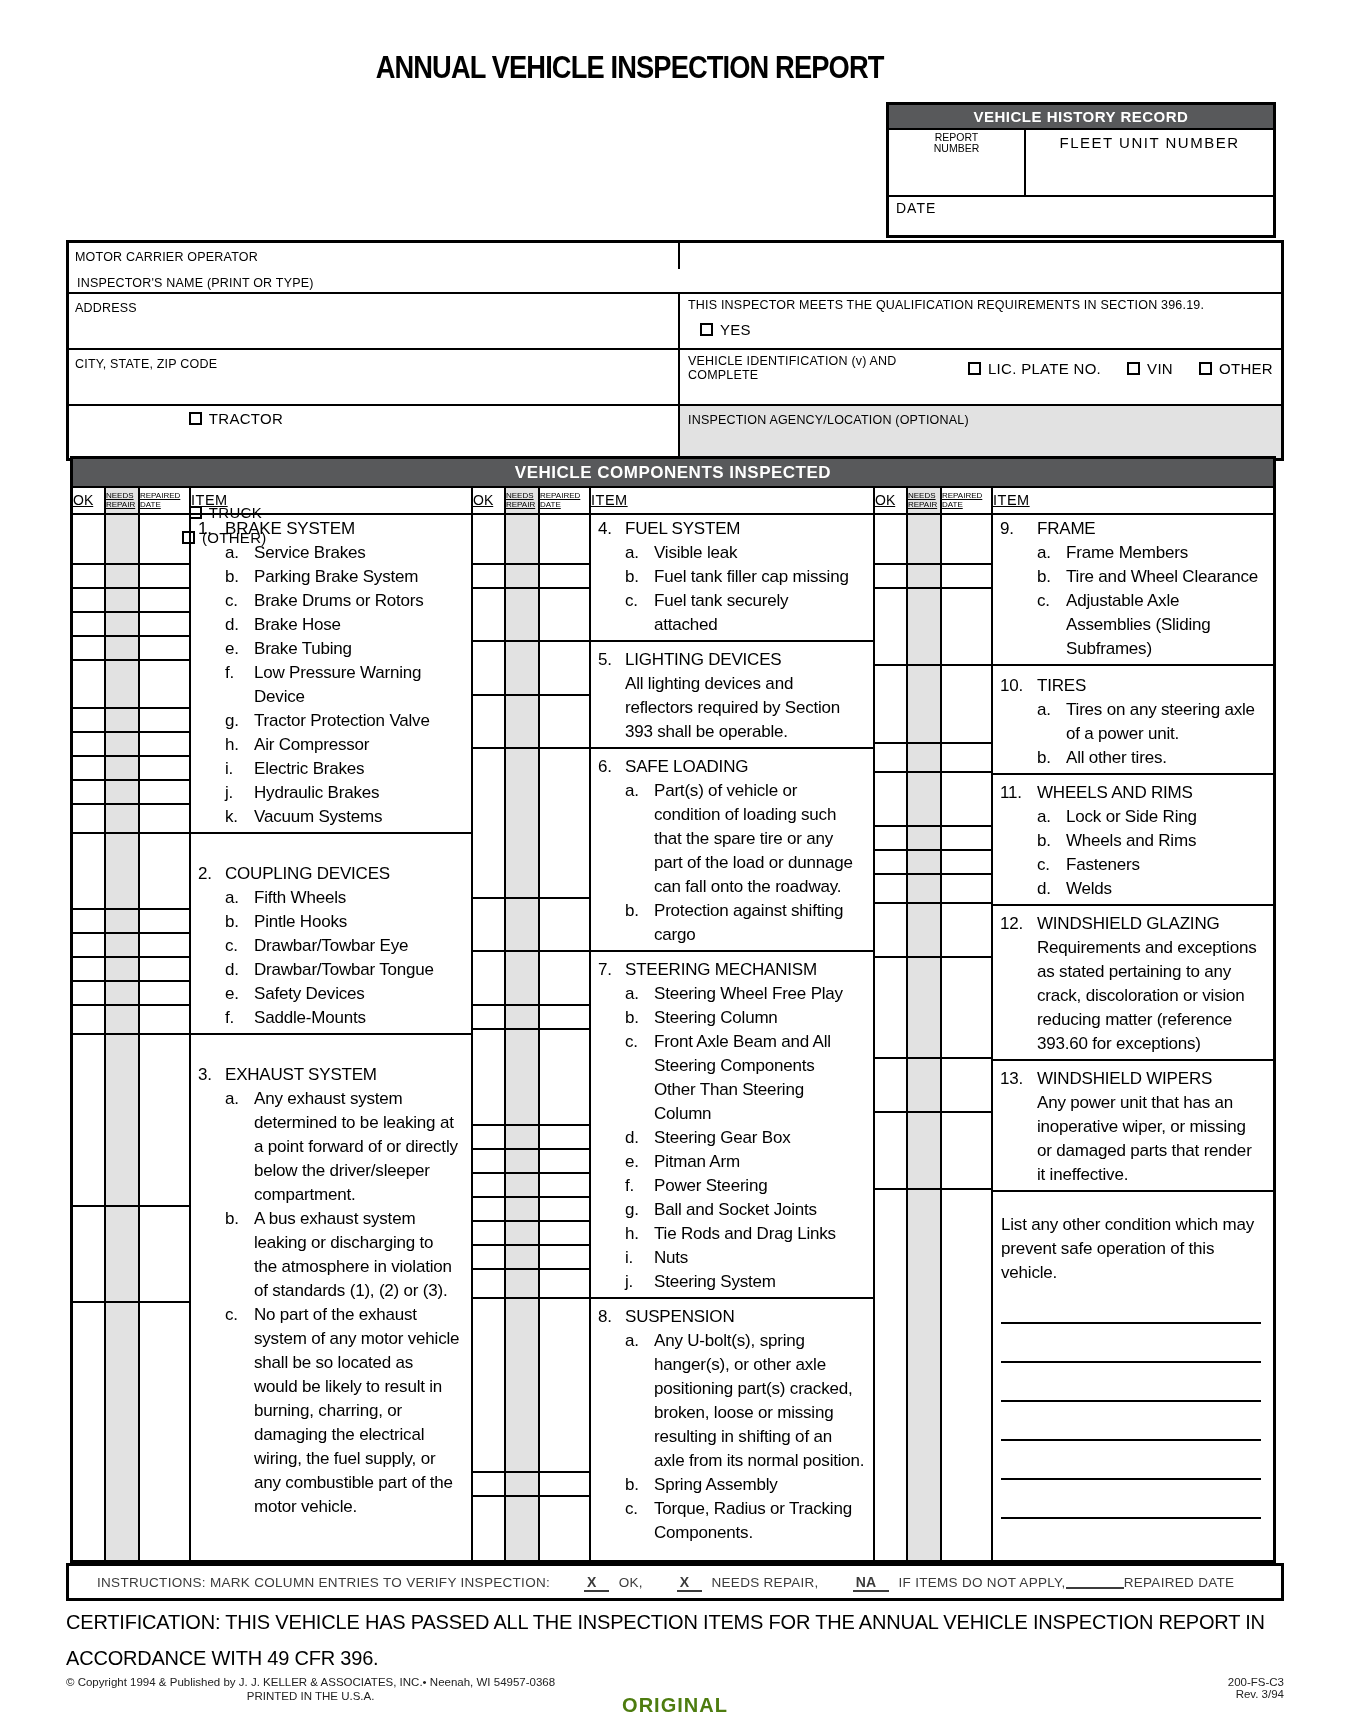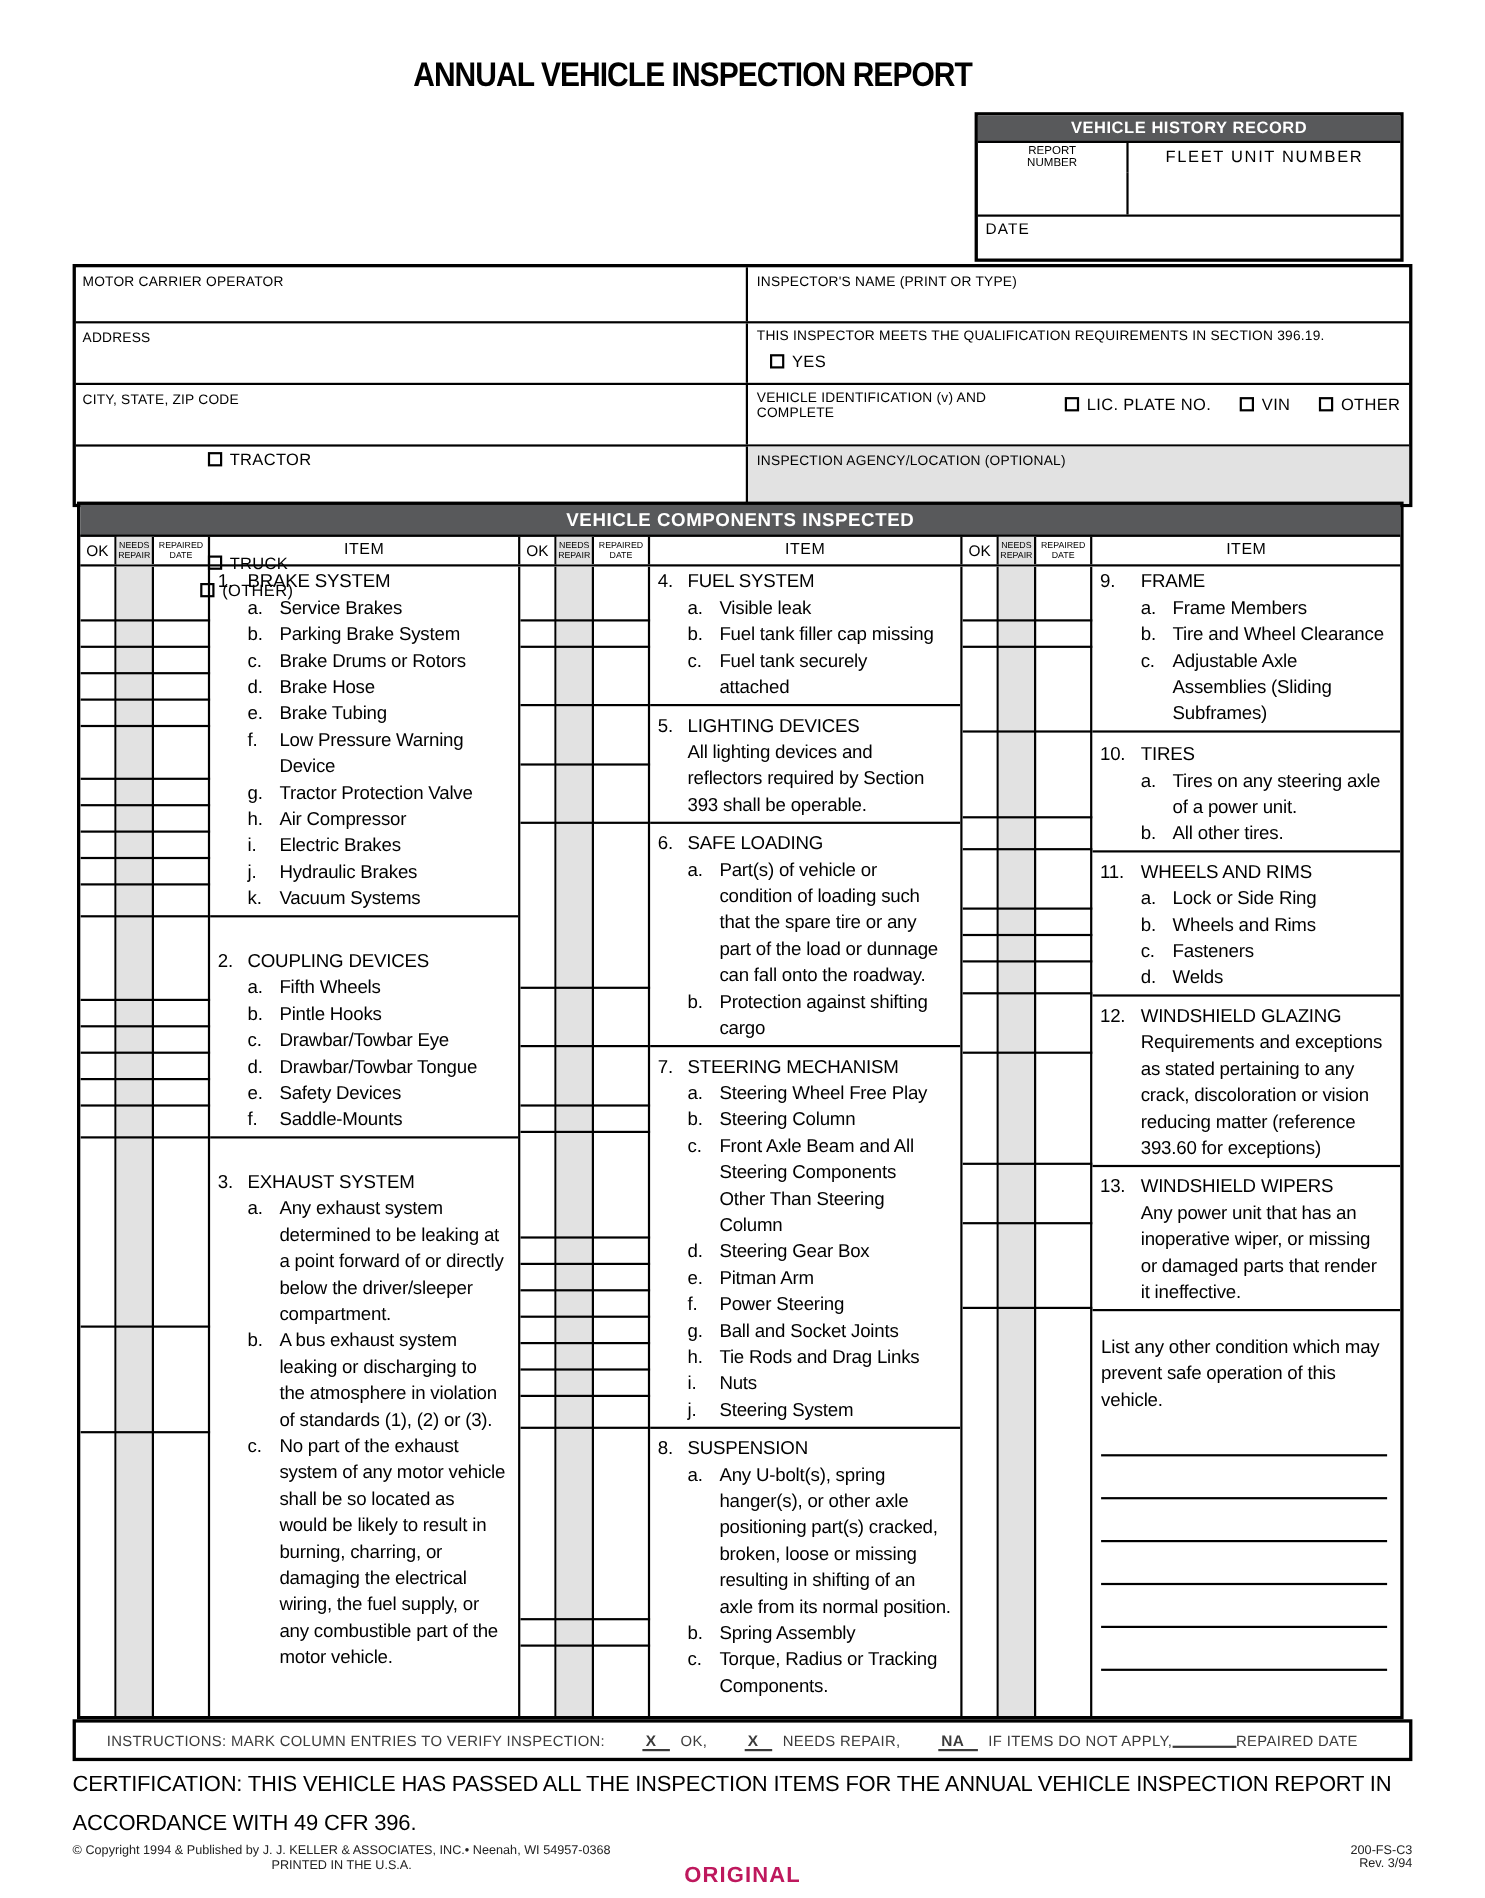--- a/index.html
+++ b/index.html
@@ -25,41 +25,41 @@
   .h-empty { height:38px; }
   .h-date { height:40px; border-top:2.5px solid #000; font-size:14px; padding:3px 0 0 7px; letter-spacing:1px; }
 
   
   .info { position:absolute; top:240px; left:66px; width:1218px; border:3px solid #000; }
   .i-row { display:flex; border-bottom:2.5px solid #000; }
   .i-row:last-child { border-bottom:none; }
   .i-left { width:611px; border-right:2.5px solid #000; padding:4px 6px; }
   .i-right { flex:1; padding:4px 8px; }
   .lbl { font-size:12.5px; letter-spacing:0.2px; }
-  .r1 { height:51px; } .r2 { height:56px; } .r3 { height:56px; } .r4 { height:52px; }
+  .r1 { height:51px;flex-direction:column; } .r2 { height:56px; } .r3 { height:56px; } .r4 { height:52px; }
   .cb { display:inline-block; width:13px; height:13px; border:2.5px solid #000;
         vertical-align:-1px; margin-right:7px; background:#fff; }
   .opt { font-size:15px; letter-spacing:0.3px; white-space:nowrap; }
   .yes-line { margin:9px 0 0 12px; }
   .idline { display:flex; align-items:center; gap:8px; }
   .idline .opts { margin-left:28px; display:flex; gap:26px;justify-content:space-between; }
   .typeline { display:flex; align-items:center; gap:14px; }
   .typeline .opts { display:flex; gap:30px; margin-left:8px;flex-direction:column; }
   .other-line { margin:8px 0 0 107px; }
   .gray { background:#e2e2e2; }
 
   
   .comp { position:absolute; top:456px; left:70px; width:1206px; border:3px solid #000; }
   .c-bar { height:29px; background:#58595b; border-bottom:2px solid #000; color:#fff;
            font-size:17px; font-weight:bold; text-align:center; line-height:27px; letter-spacing:0.5px; }
   .c-colhdr { display:flex; border-bottom:2.5px solid #000; height:27px; }
   .colhdr-group { display:flex; }
   .g1w { width:398px; } .g2w { width:402px; } .g3w { flex:1; }
   .gl { border-left:2.5px solid #000; }
-  .ch { border-right:2px solid #000; text-align:center; }
+  .ch { border-right:2px solid #000; text-align:left;text-decoration:underline; }
   .ch-ok { width:33px; font-size:14px; line-height:25px; }
   .ch-nr { width:34px; font-size:8px; line-height:8.5px; padding-top:4px; background:#e2e2e2; }
   .ch-rd { width:51px; font-size:8px; line-height:8.5px; padding-top:4px; }
   .ch-item { flex:1; font-size:14.5px; line-height:25px; letter-spacing:0.5px; border-right:none; }
   .c-body { display:flex; height:1045px; overflow:hidden; }
   .group { display:flex; overflow:hidden; }
   .checkcols { width:118px; position:relative; flex:0 0 118px; }
   .vc { position:absolute; top:0; bottom:0; }
   .vc-ok { left:0; width:33px; border-right:2px solid #000; }
   .vc-nr { left:33px; width:34px; border-right:2px solid #000; background:#e2e2e2; }
@@ -91,21 +91,21 @@
   .mk { font-weight:bold; font-size:14px; border-bottom:2.5px solid #3b3b3b;
         padding:0 12px 0 3px; margin:0 10px 3px 34px; }
   .blankline { display:inline-block; width:58px; border-bottom:2px solid #3b3b3b; height:14px; }
 
   
   .cert { position:absolute; top:1604px; left:66px; width:1200px; font-size:20px; line-height:36px; letter-spacing:-0.2px; }
   .foot-left { position:absolute; top:1676px; left:66px; font-size:11.5px; color:#222; }
   .foot-left .printed { text-align:center; margin-top:2px; }
   .foot-right { position:absolute; top:1676px; right:66px; font-size:11.5px; text-align:right; color:#222; }
   .original { position:absolute; top:1694px; left:0; width:1350px; text-align:center;
-              font-size:20px; font-weight:bold; color:#be185d; letter-spacing:1px; }
+              font-size:20px; font-weight:bold; color:#4d7c0f; letter-spacing:1px; }
 </style>
 </head>
 <body>
 
 <div class="page">
 
   <div class="title">
     <span>ANNUAL VEHICLE INSPECTION REPORT</span>
   </div>
 

